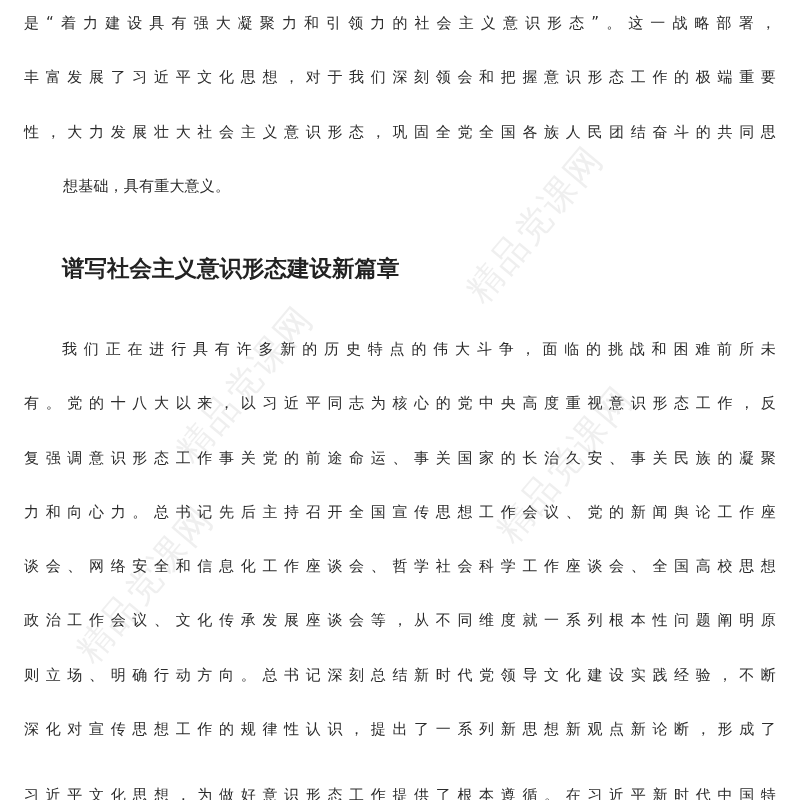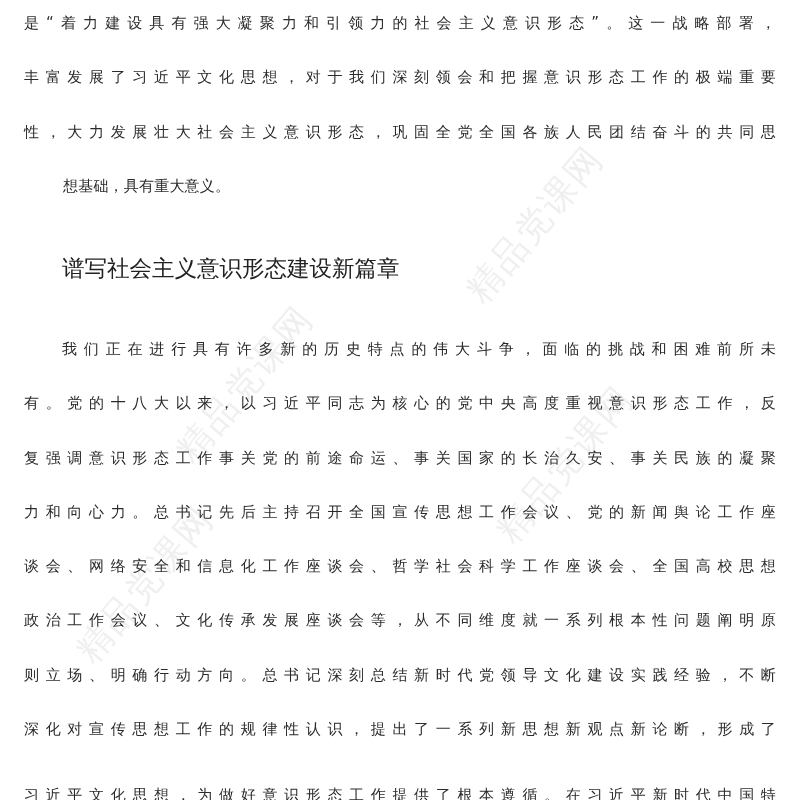--- a/index.html
+++ b/index.html
@@ -38,21 +38,21 @@
     }
     .line.indent {
       left: 62px;
       width: 714px;
     }
     .heading {
       position: absolute;
       left: 62px;
       font-size: 22.5px;
       line-height: 30px;
-      font-weight: normal;
+      font-weight: bold;
       white-space: nowrap;
       color: #222222;
     }
     .watermark {
       position: absolute;
       font-size: 36px;
       color: rgba(180, 180, 180, 0.22);
       transform: rotate(-50deg);
       transform-origin: center center;
       white-space: nowrap;

